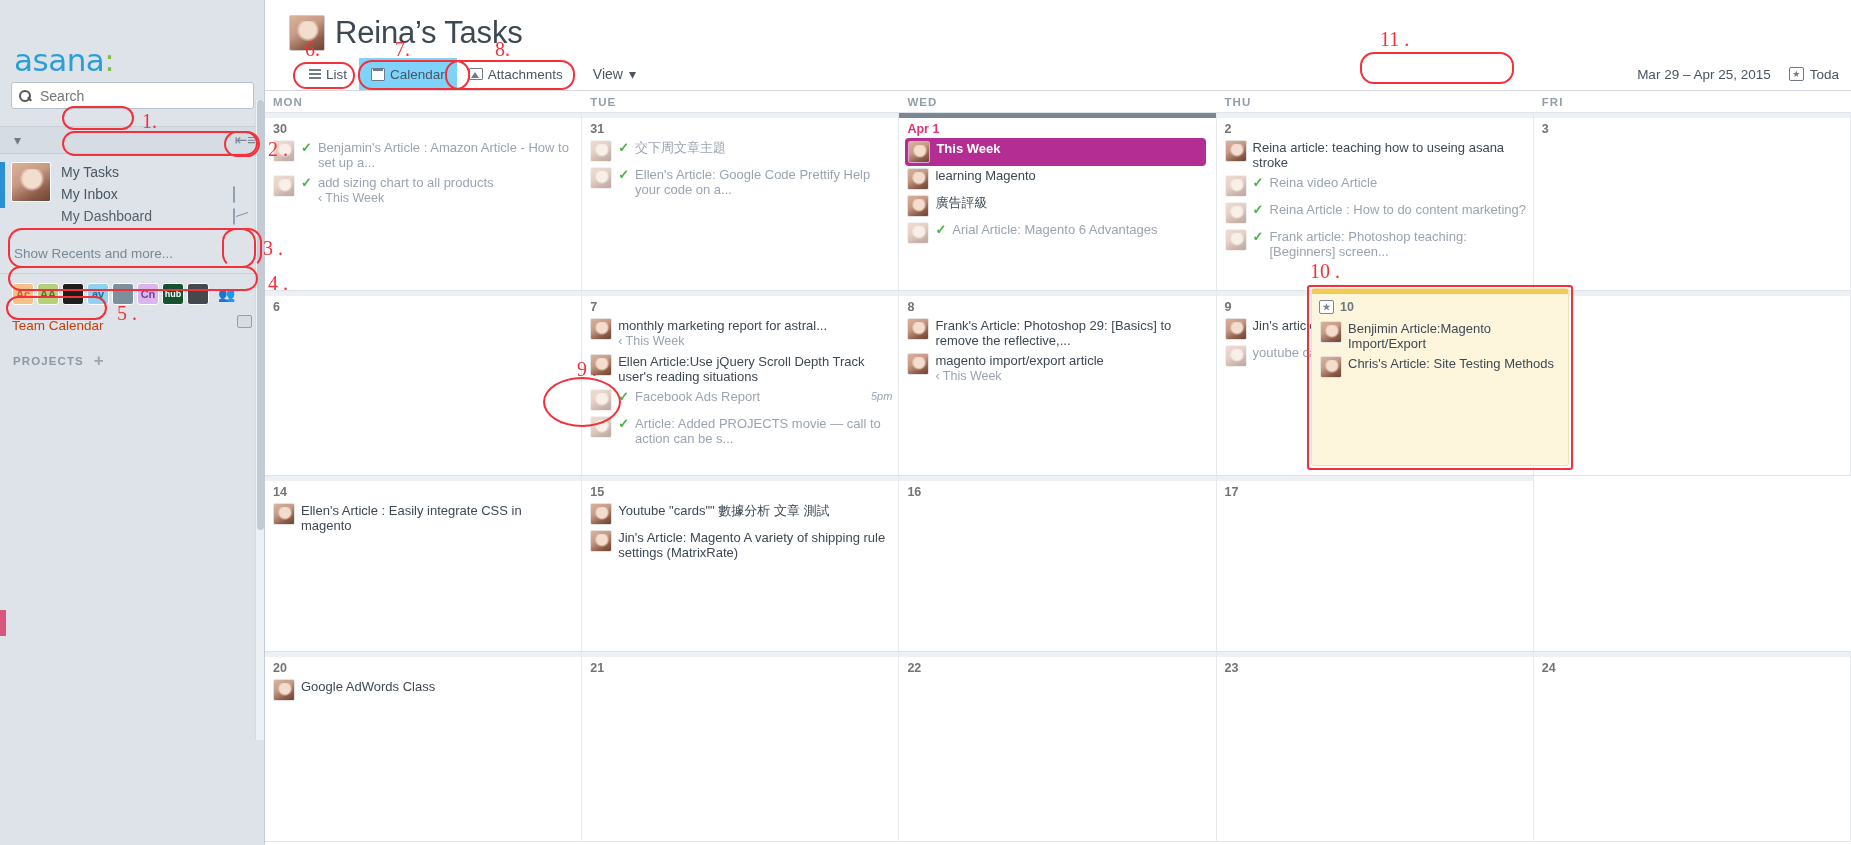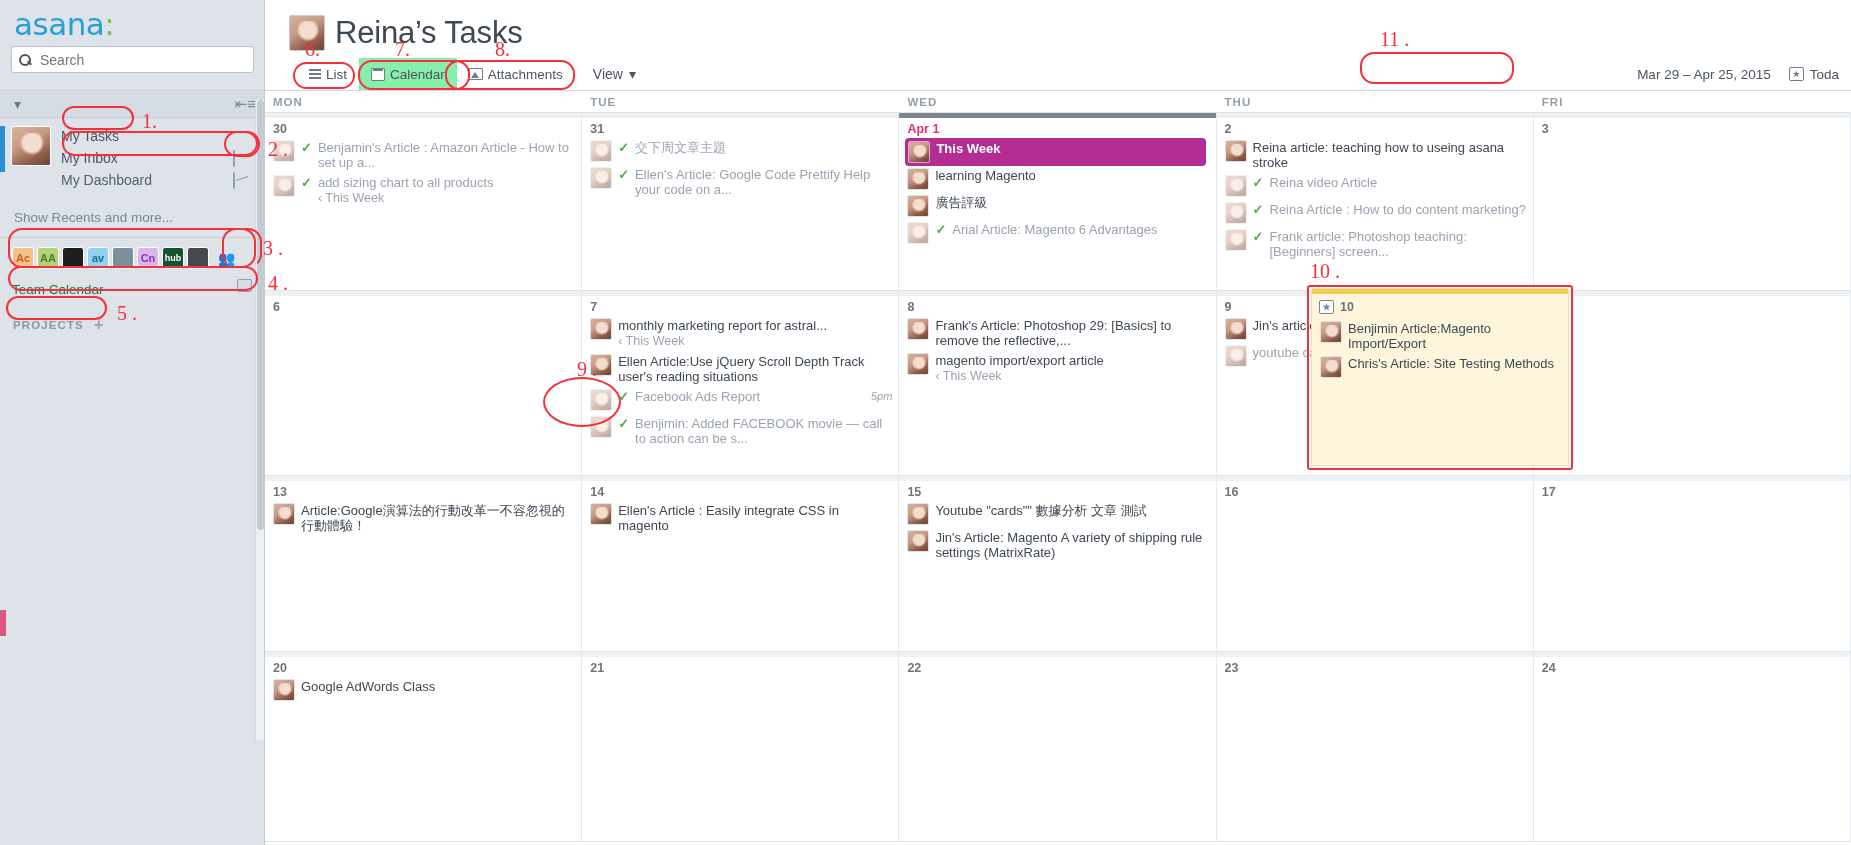--- a/index.html
+++ b/index.html
@@ -18,20 +18,21 @@
     background: #dde3e9;
     border-right: 1px solid #c3ccd6;
     position: relative;
     flex: 0 0 265px;
   }
   .brand {
     padding: 6px 12px 2px 14px;
     font-size: 31px; letter-spacing: -0.5px;
     color: #2a9fd6; font-weight: 400;
     font-family: "DejaVu Sans", sans-serif;
+    margin-top: 36px;
   }
   .brand .dots { color: #7ac143; letter-spacing: -1px; }
   .search-wrap { padding: 2px 10px 7px 11px; }
   .search-box {
     display: flex; align-items: center;
     height: 27px; background: #fff;
     border: 1px solid #b9c2cc; border-radius: 3px;
     padding: 0 6px;
   }
   .search-box .mag { width: 14px; height: 14px; position: relative; margin-right: 6px; flex: 0 0 14px; }
@@ -97,21 +98,21 @@
   }
   .team-row { display: flex; align-items: center; gap: 3px; padding: 9px 8px 9px 12px; }
   .team-av {
     width: 22px; height: 22px; border-radius: 3px; border: 1px solid #fff;
     font-size: 11px; font-weight: bold; display: flex;
     align-items: center; justify-content: center; overflow: hidden;
     flex: 0 0 22px;
   }
   .team-more { color: #7e8a96; font-size: 14px; margin-left: 6px; }
   .team-cal {
-    font-size: 13.5px; color: #15803d; padding: 4px 0 6px 12px;
+    font-size: 13.5px; color: #c2410c; padding: 4px 0 6px 12px;
     position: relative;
   }
   .team-cal .cal-ic {
     position: absolute; right: 12px; top: 1px; width: 15px; height: 13px;
     border: 1.5px solid #90a0ae; border-radius: 2px; background:#d6dce2;
   }
   .projects-hdr {
     font-size: 11.5px; color: #8e99a4; letter-spacing: 1.1px; font-weight: bold;
     padding: 12px 0 0 13px; display: flex; align-items: center; gap: 10px;
   }
@@ -140,21 +141,21 @@
   .page-title { font-size: 31px; color: #3d4853; font-weight: 400; letter-spacing: -0.2px; }
 
   .tabbar {
     height: 33px; display: flex; align-items: stretch;
     border-bottom: 1px solid #d2d8de; background: #fff; padding-left: 32px;
   }
   .tab {
     display: flex; align-items: center; gap: 5px;
     padding: 0 12px; font-size: 13.5px; color: #4a5560; cursor: pointer;
   }
-  .tab.active { background: #86efac; }
+  .tab.active { background: #7dd3fc; }
   .tab .t-ic { font-size: 13px; color: #7b8793; display:flex; }
   .view-btn { display:flex; align-items:center; gap:6px; padding: 0 10px 0 18px; font-size: 14px; color: #4a5560; }
   .spacer { flex: 1; }
   .daterange { font-size: 13.5px; color: #4a5560; padding: 0 14px; display:flex; align-items:center; }
   .today-btn { font-size: 13.5px; color: #4a5560; display:flex; align-items:center; gap:6px; padding: 0 12px 0 4px;}
   .today-ic {
     width: 15px; height: 14px; border: 1.5px solid #6f7b87; border-radius: 2px;
     position: relative; display:flex; align-items:center; justify-content:center;
     font-size: 9px; color:#6f7b87; line-height:1;
   }
@@ -484,21 +485,21 @@
               </div>
               <div class="task">
                 <span class="tav faded"></span>
                 <span class="chk">✓</span>
                 <span class="ttxt done">Facebook Ads Report</span>
                 <span class="time">5pm</span>
               </div>
               <div class="task">
                 <span class="tav faded"></span>
                 <span class="chk">✓</span>
-                <span class="ttxt done">Benjimin: Added FACEBOOK movie — call to action can be s...</span>
+                <span class="ttxt done">Article: Added PROJECTS movie — call to action can be s...</span>
               </div>
             </div>
           </div>
           <div class="cell">
             <div class="topstrip"></div>
             <div class="daynum">8</div>
             <div class="tasks">
               <div class="task">
                 <span class="tav"></span>
                 <span class="ttxt">Frank's Article: Photoshop 29: [Basics] to remove the reflective,...</span>
@@ -523,30 +524,20 @@
               </div>
             </div>
           </div>
           <div class="cell">
             <div class="topstrip"></div>
             <div class="daynum">10</div>
             <div class="tasks"></div>
           </div>
         </div>
         <div class="week" style="height: 176px;">
-          <div class="cell">
-            <div class="topstrip"></div>
-            <div class="daynum">13</div>
-            <div class="tasks">
-              <div class="task">
-                <span class="tav"></span>
-                <span class="ttxt">Article:Google演算法的行動改革一不容忽視的行動體驗！</span>
-              </div>
-            </div>
-          </div>
           <div class="cell">
             <div class="topstrip"></div>
             <div class="daynum">14</div>
             <div class="tasks">
               <div class="task">
                 <span class="tav"></span>
                 <span class="ttxt">Ellen's Article : Easily integrate CSS in magento</span>
               </div>
             </div>
           </div>

